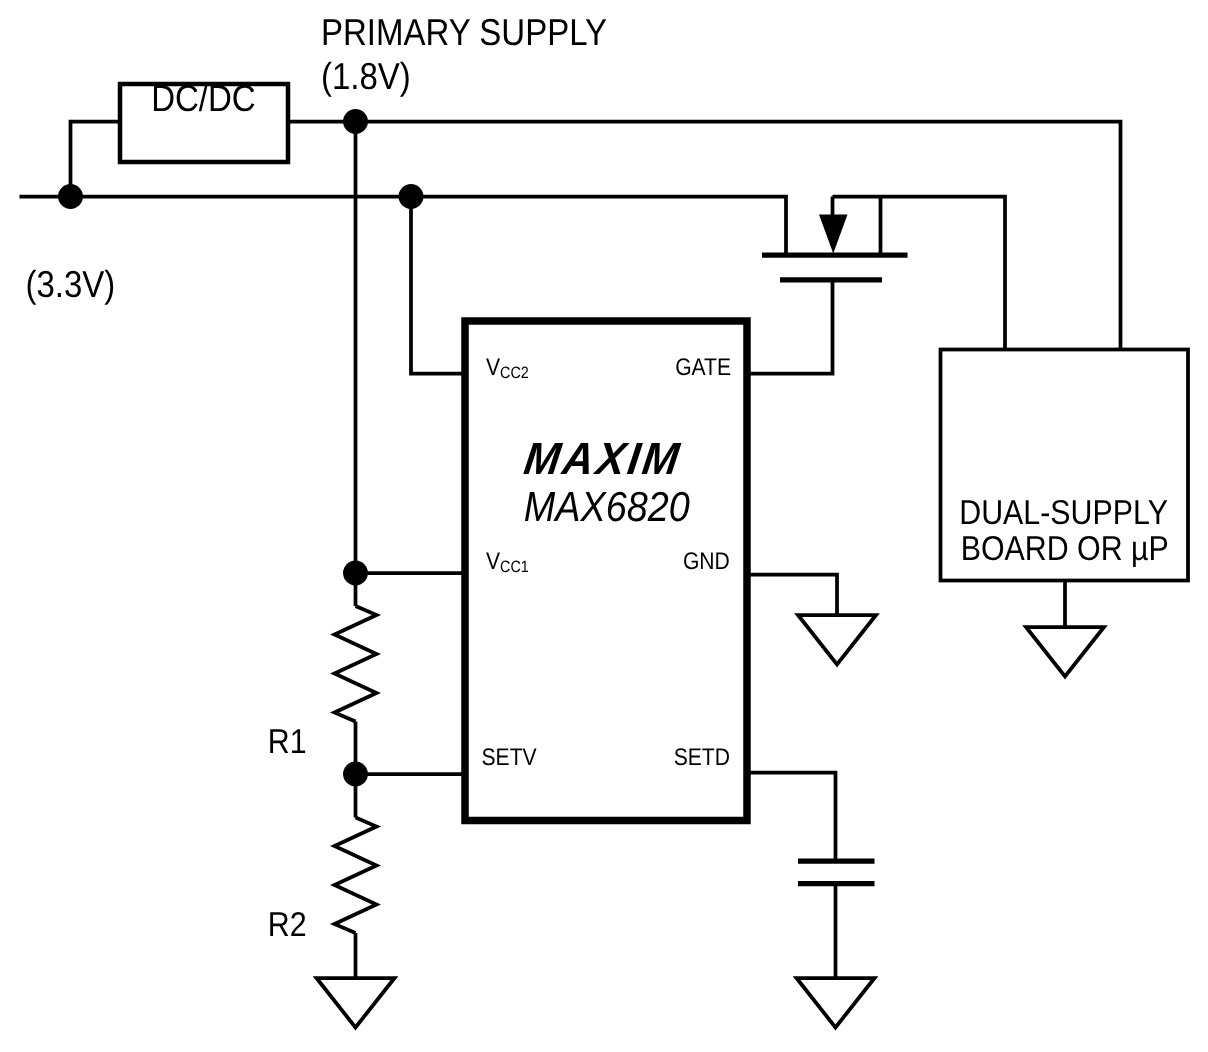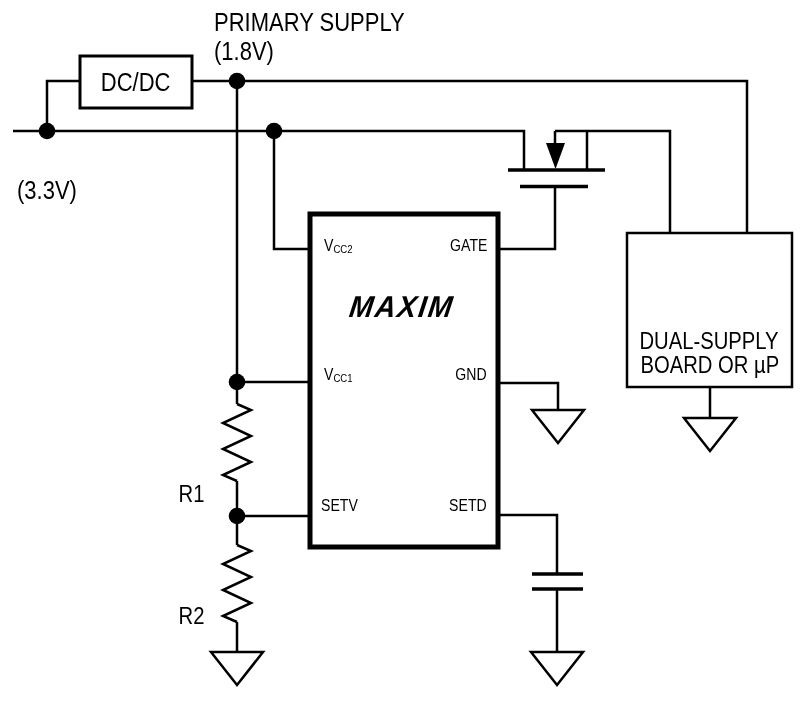--- a/index.html
+++ b/index.html
@@ -93,33 +93,36 @@
   <div class="lbl fs25" style="left:214px;top:10px;">
     <span class="cond">PRIMARY SUPPLY</span>
   </div>
   <div class="lbl fs25" style="left:214px;top:39px;">
     <span class="cond">(1.8V)</span>
   </div>
   <div class="lbl fs25" style="left:17px;top:178px;">
     <span class="cond">(3.3V)</span>
   </div>
 
-  <div class="boxlbl fs25" style="left:80px;top:56px;width:112px;height:52px;">
+  <div class="boxlbl fs25" style="left:80px;top:40px;width:112px;height:52px;">
     <span class="cond">DC/DC</span>
   </div>
 
   <div class="lbl fs23 right" style="left:158px;top:440px;width:46px;text-align:right;">
     <span class="cond">R1</span>
   </div>
   <div class="lbl fs23 right" style="left:158px;top:562px;width:46px;text-align:right;">
     <span class="cond">R2</span>
   </div>
 
   <div class="lbl center" style="left:310px;top:292px;width:188px;text-align:center;">
     <span class="logo">MAXIM</span>
+  </div>
+  <div class="lbl center" style="left:310px;top:324px;width:188px;text-align:center;">
+    <span class="part">MAX6820</span>
   </div>
 
   <div class="lbl fs22" style="left:324px;top:238px;">
     <span class="cond"><span>V</span><span class="sub">CC2</span></span>
   </div>
   <div class="lbl fs22 right" style="right:318px;top:238px;">
     <span class="cond">GATE</span>
   </div>
   <div class="lbl fs22" style="left:324px;top:367px;">
     <span class="cond"><span>V</span><span class="sub">CC1</span></span>

